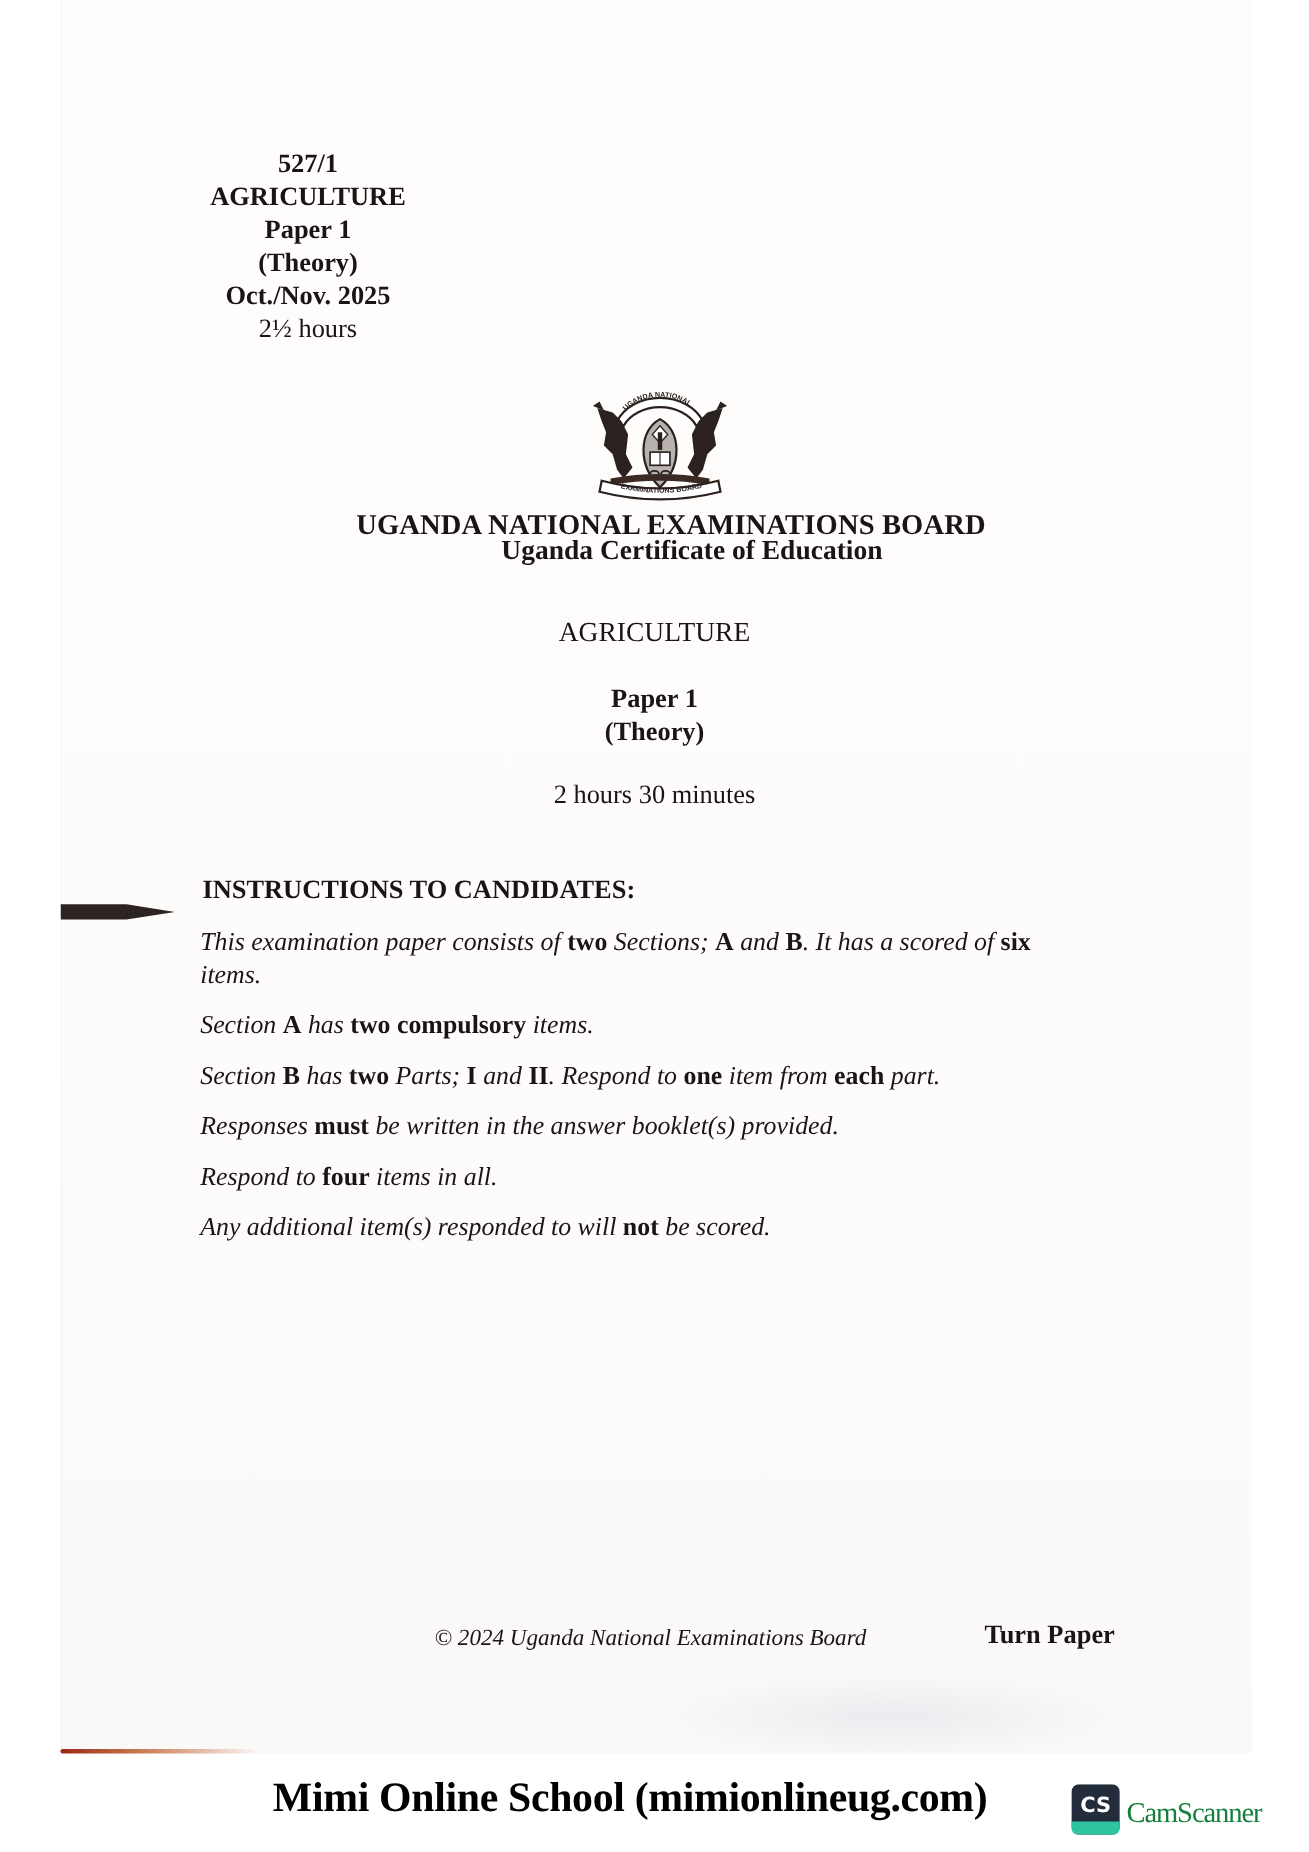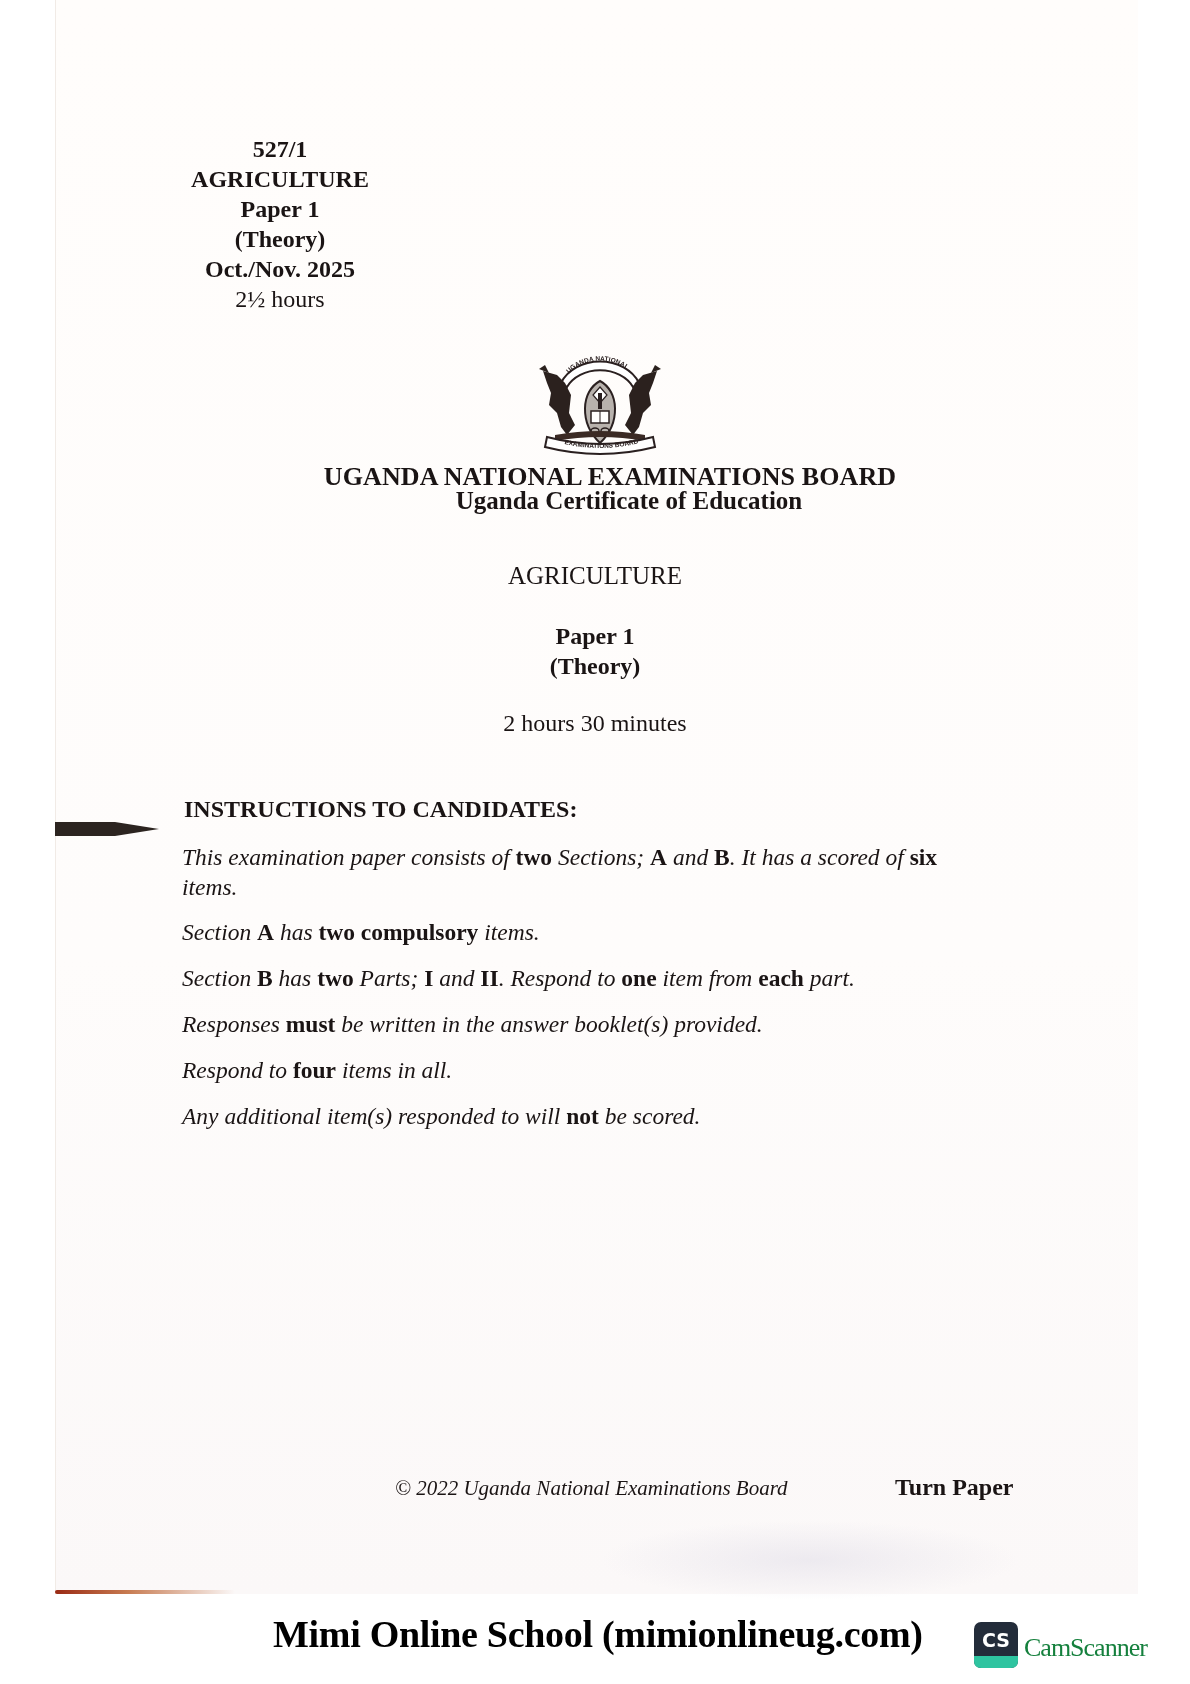--- a/index.html
+++ b/index.html
@@ -29,21 +29,21 @@
     .instr-head { position: absolute; left: 184px; top: 796px; font-size: 24px; font-weight: bold; }
     .instr { position: absolute; left: 182px; width: 790px; font-size: 23.5px; font-style: italic; line-height: 30px; }
     .instr b { font-style: normal; font-weight: bold; text-align: right; }
     .arrow { position: absolute; left: 55px; top: 820px; width: 104px; height: 18px; }
     .footer-copy { position: absolute; left: 395px; top: 1476px; font-size: 21px; font-style: italic; }
     .turn-over { position: absolute; left: 895px; top: 1474px; font-size: 24px; font-weight: bold; }
     .streak { position: absolute; left: 55px; top: 1590px; width: 180px; height: 4px;
       background: linear-gradient(90deg, #9a2a14 0%, #c77a50 40%, rgba(240,220,200,0) 100%); border-radius: 2px; }
     .smudge { position: absolute; left: 600px; top: 1520px; width: 420px; height: 80px;
       background: radial-gradient(ellipse at center, rgba(225,222,232,0.55) 0%, rgba(255,255,255,0) 70%); }
-    .watermark { position: absolute; left: 248px; top: 1612px; font-size: 38px; font-weight: bold; color: #000; letter-spacing: -0.3px; margin-left: 25px; }
+    .watermark { position: absolute; left: 248px; top: 1612px; font-size: 38px; font-weight: bold; color: #000; letter-spacing: -0.3px; }
     .cs-badge { position: absolute; left: 974px; top: 1622px; width: 44px; height: 46px; }
     .cs-label { position: absolute; left: 1024px; top: 1633px; font-size: 26px; color: #15803d; letter-spacing: -1px; font-family: "Liberation Serif", serif; }
   </style>
 </head>
 <body>
 
 <div class="page"></div>
 
 <div class="hdr">
   <div>527/1</div>
@@ -102,21 +102,21 @@
 
 <div class="instr-head">INSTRUCTIONS TO CANDIDATES:</div>
 
 <div class="instr" style="top:842px;"><span>This examination paper consists of </span><b>two</b><span> Sections; </span><b>A</b><span> and </span><b>B</b><span>. It has a scored of </span><b>six</b><span> items.</span></div>
 <div class="instr" style="top:917px;"><span>Section </span><b>A</b><span> has </span><b>two compulsory</b><span> items.</span></div>
 <div class="instr" style="top:963px;"><span>Section </span><b>B</b><span> has </span><b>two</b><span> Parts; </span><b>I</b><span> and </span><b>II</b><span>. Respond to </span><b>one</b><span> item from </span><b>each</b><span> part.</span></div>
 <div class="instr" style="top:1009px;"><span>Responses </span><b>must</b><span> be written in the answer booklet(s) provided.</span></div>
 <div class="instr" style="top:1055px;"><span>Respond to </span><b>four</b><span> items in all.</span></div>
 <div class="instr" style="top:1101px;"><span>Any additional item(s) responded to will </span><b>not</b><span> be scored.</span></div>
 
-<div class="footer-copy">© 2022 Uganda National Examinations Board</div>
+<div class="footer-copy">© 2024 Uganda National Examinations Board</div>
 <div class="turn-over">Turn Paper</div>
 <div class="smudge"></div>
 <div class="streak"></div>
 
 <div class="watermark">Mimi Online School (mimionlineug.com)</div>
 <svg class="cs-badge" viewBox="0 0 44 46">
   <rect x="0" y="0" width="44" height="46" rx="7" fill="#232c3a"></rect>
   <path d="M0,34 L44,34 L44,39 Q44,46 37,46 L7,46 Q0,46 0,39 Z" fill="#2ec4a0"></path>
   <text x="22" y="25" text-anchor="middle" font-size="19" font-weight="bold" fill="#ffffff" font-family="DejaVu Sans, sans-serif">CS</text>
 </svg>

